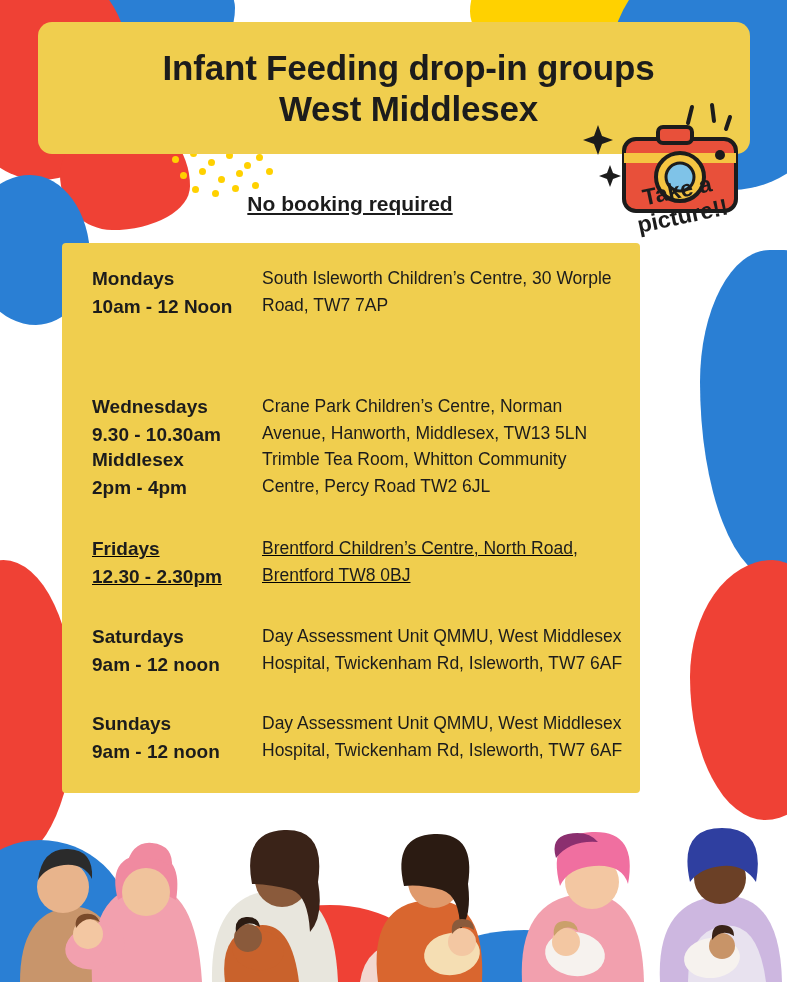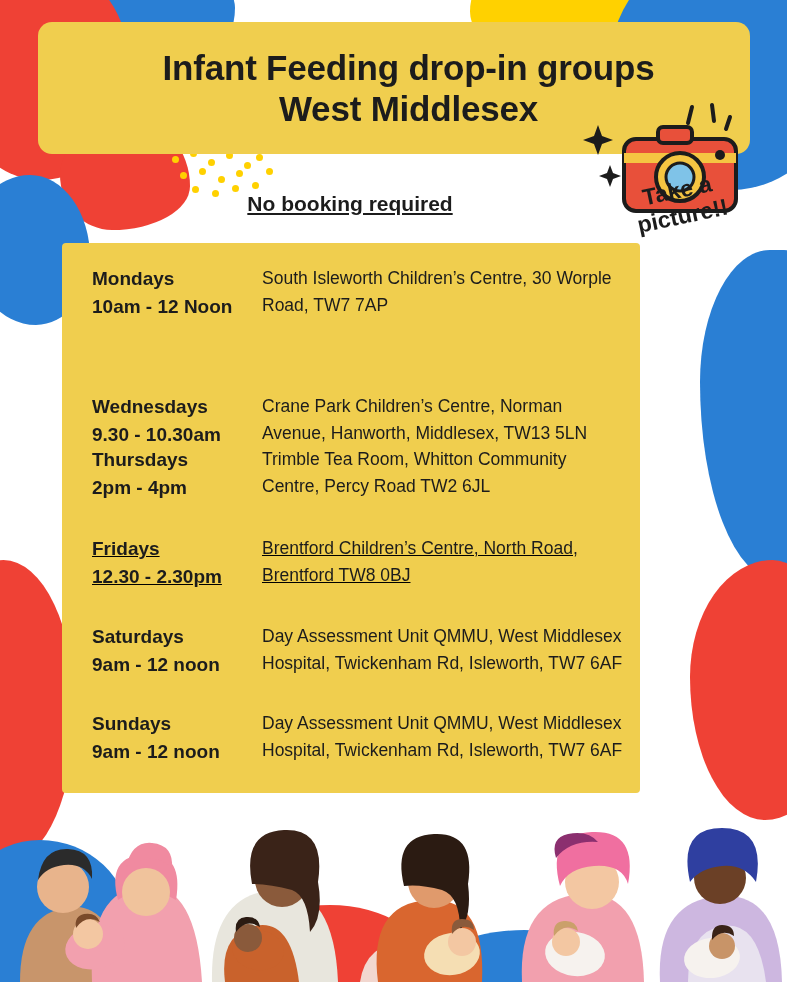--- a/index.html
+++ b/index.html
@@ -303,21 +303,21 @@
     <div class="sched-row" style="top:110px;margin-top:40px;">
       <div class="sched-when">
         <div>Wednesdays</div>
         <div>9.30 - 10.30am</div>
       </div>
       <div class="sched-where">Crane Park Children’s Centre, Norman Avenue, Hanworth, Middlesex, TW13 5LN</div>
     </div>
 
     <div class="sched-row" style="top:203px;">
       <div class="sched-when">
-        <div>Thursdays</div>
+        <div>Middlesex</div>
         <div>2pm - 4pm</div>
       </div>
       <div class="sched-where">Trimble Tea Room, Whitton Community Centre, Percy Road TW2 6JL</div>
     </div>
 
     <div class="sched-row" style="top:292px;text-decoration:underline;">
       <div class="sched-when">
         <div>Fridays</div>
         <div>12.30 - 2.30pm</div>
       </div>

